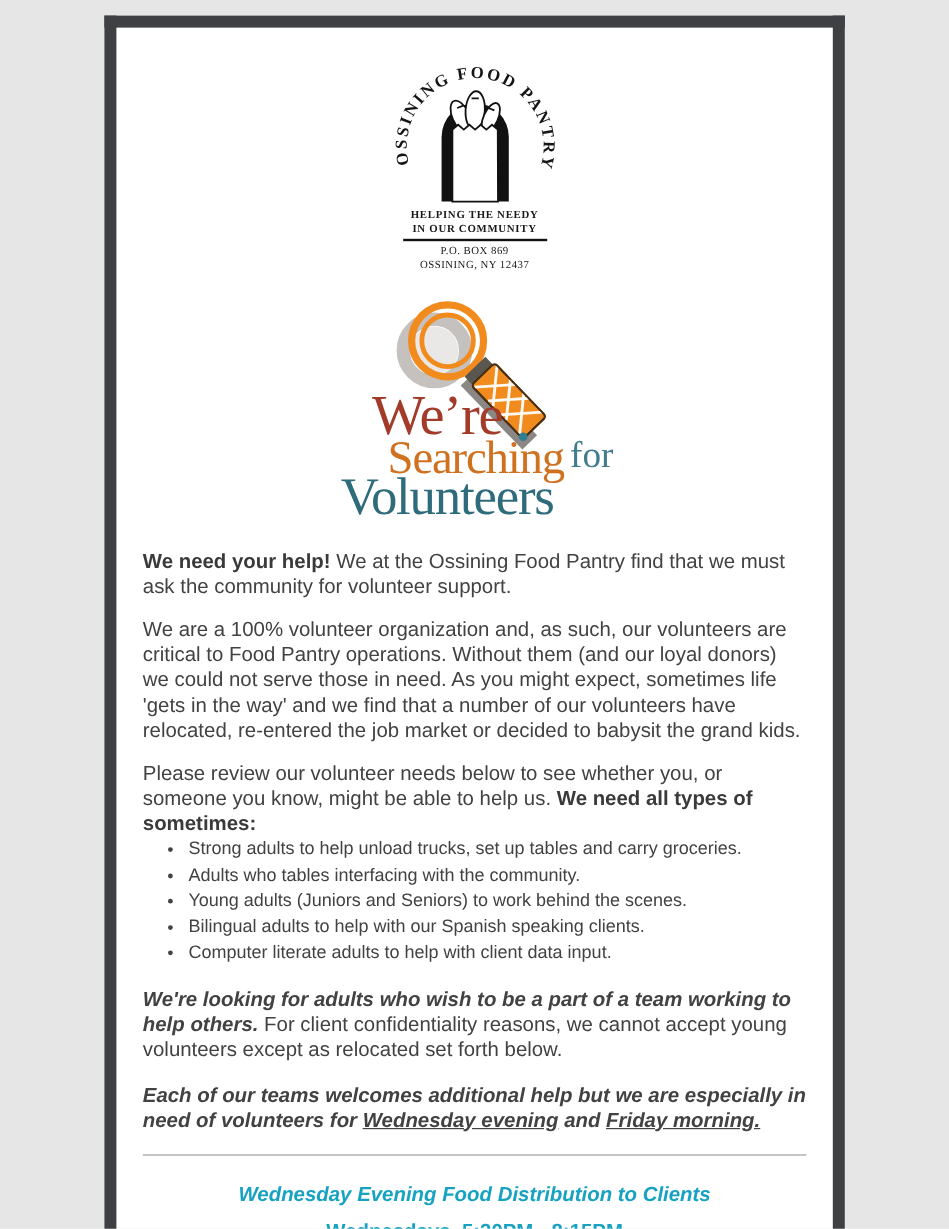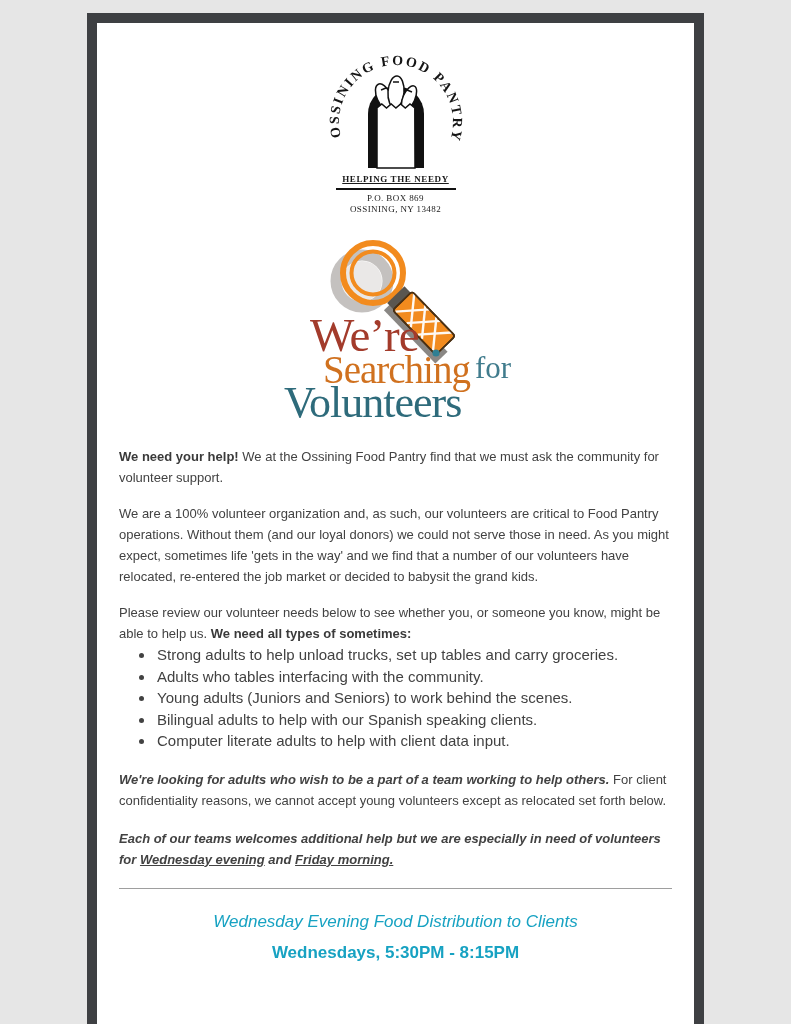--- a/index.html
+++ b/index.html
@@ -15,45 +15,45 @@
     min-height:1100px;
     box-sizing:content-box;
   }
   .inner{padding:25px 22px 30px;color:#424242;}
   
   .logo-wrap{text-align:center;}
   .logo-svg{display:block;margin:0 auto;}
   .logo-tagline{
     font-family:"Liberation Serif", serif;
     font-size:9px;font-weight:bold;letter-spacing:.6px;
-    color:#1a1a1a;line-height:11px;text-decoration:underline;
+    color:#1a1a1a;line-height:11px;
   }
   .logo-divider{width:120px;border:none;border-top:2px solid #111;margin:3px auto 3px;}
   .logo-addr{
     font-family:"Liberation Serif", serif;
     font-size:9px;letter-spacing:.4px;color:#1a1a1a;line-height:11px;
   }
   .logo-web{
     font-family:"Liberation Serif", serif;
     font-size:9px;letter-spacing:.2px;color:#1a1a1a;line-height:12px;
   }
   
   .hero-wrap{text-align:center;margin-top:16px;}
   .hero-svg{display:block;margin:0 auto;}
   
-  .para{font-size:13px;line-height:21px;margin:15px 0 0;}
+  .para{font-size:17px;line-height:21px;margin:15px 0 0;}
   .para b{color:#3a3a3a;}
   .bullets{margin:0;padding:0 0 0 36px;font-size:15px;line-height:21.5px;}
   .bullets li{margin:0;padding:0 0 0 2px;}
   .bi{font-weight:bold;font-style:italic;}
   .bi-u{font-weight:bold;font-style:italic;text-decoration:underline;}
   .rule{border:none;border-top:1px solid #9e9e9e;margin:18px 0 0;}
   
   .section-head{text-align:center;margin-top:22px;line-height:21px;}
-  .section-head .l1{font-size:17px;font-weight:normal;font-style:italic;}
+  .section-head .l1{font-size:17px;font-weight:bold;font-style:italic;}
   .section-head .l2{font-size:17px;font-weight:bold;margin-top:10px;}
 </style>
 </head>
 <body>
 
 <div class="frame">
   <div class="inner">
 
     <div class="logo-wrap">
       <svg class="logo-svg" width="150" height="126" viewBox="0 0 150 126">
@@ -72,23 +72,24 @@
           <ellipse cx="75" cy="44" rx="8" ry="16" transform="rotate(4 75 44)"></ellipse>
           <ellipse cx="88" cy="50" rx="6" ry="13" transform="rotate(24 88 50)"></ellipse>
           <line x1="60" y1="42" x2="65" y2="40"></line>
           <line x1="72" y1="34" x2="78" y2="34"></line>
           <line x1="86" y1="42" x2="91" y2="44"></line>
         </g>
 
         <path d="M56,60 l4.8,-4 4.7,4 4.7,-4 4.7,4 4.7,-4 4.7,4 4.7,-4 4.8,4 L94,120 L56,120 Z" fill="#fff" stroke="#111" stroke-width="1.5"></path>
       </svg>
       <div class="logo-tagline">HELPING THE NEEDY</div>
+      <div class="logo-tagline">IN OUR COMMUNITY</div>
       <hr class="logo-divider">
       <div class="logo-addr">P.O. BOX 869</div>
-      <div class="logo-addr">OSSINING, NY 13482</div>
+      <div class="logo-addr">OSSINING, NY 12437</div>
     </div>
 
     <div class="hero-wrap">
       <svg class="hero-svg" width="240" height="200" viewBox="0 0 240 200">
 
         <circle cx="86" cy="50" r="26" fill="none" stroke="#b5b2af" stroke-width="11" opacity="0.8"></circle>
         <circle cx="86" cy="50" r="20" fill="#d9d6d3" opacity="0.55"></circle>
         <g transform="rotate(46 120 76)" opacity="0.85">
           <rect x="114" y="70" width="74" height="17" fill="#75726e"></rect>
         </g>

